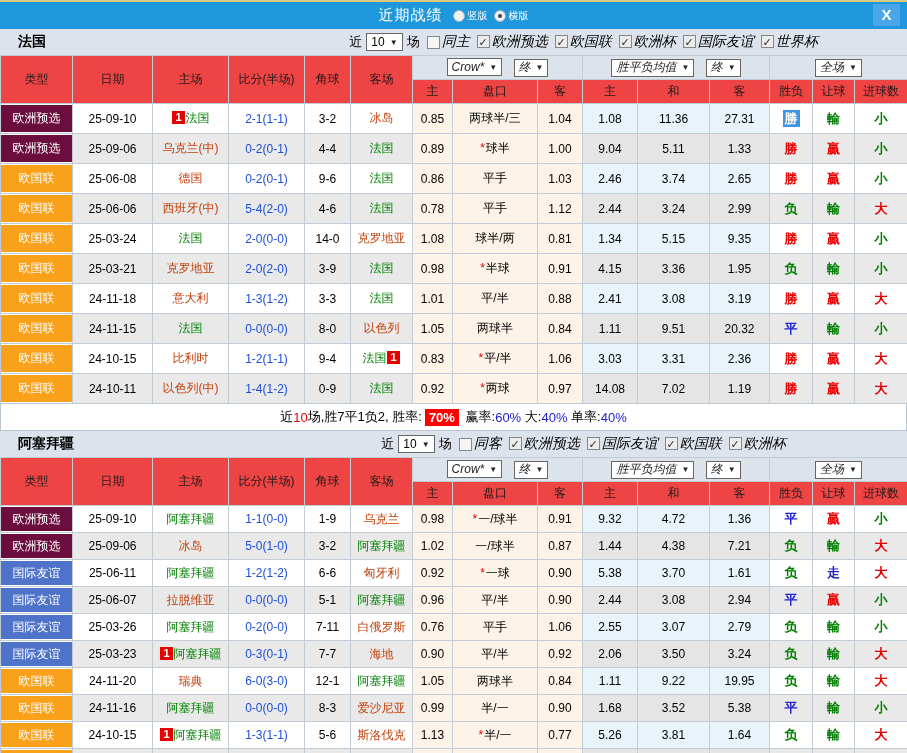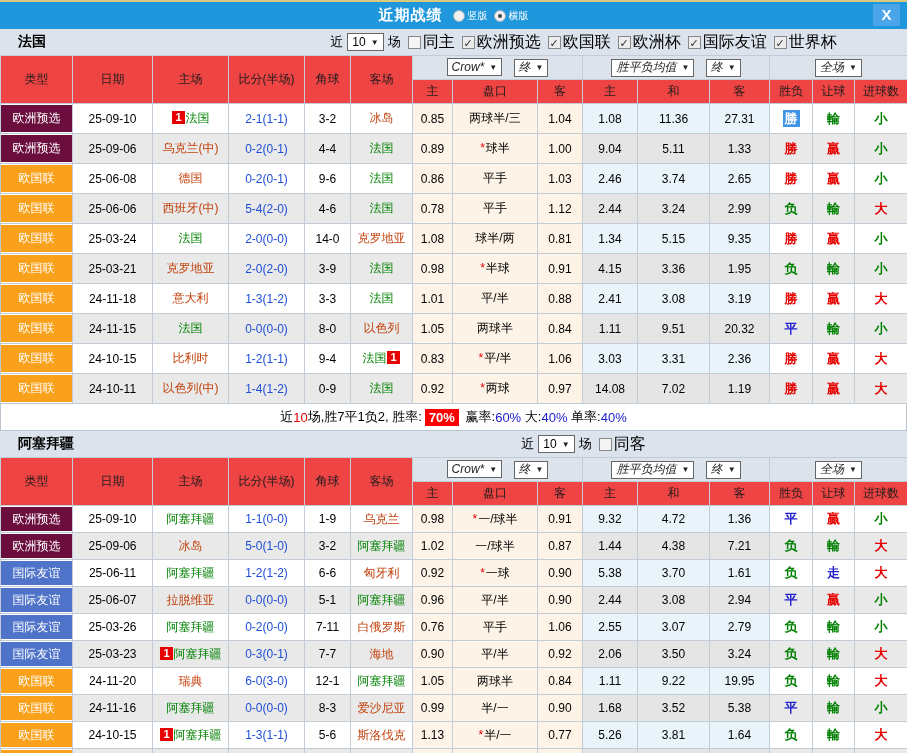--- a/index.html
+++ b/index.html
@@ -2,35 +2,35 @@
 <html><head>
 <meta charset="utf-8">
 <style>
   * { box-sizing: border-box; margin: 0; padding: 0; }
   html,body { width: 907px; background:#fff; font-family:"Liberation Sans","DejaVu Sans",sans-serif; }
   .app { width:907px; height:753px; overflow:hidden; background:#fff; }
 
   
   .topstrip { height:2px; background:#d9ca7e; }
   .titlebar { position:relative; height:27px; background:#1f97dc; display:flex; align-items:center; justify-content:center; color:#fff; }
-  .titlebar .ttl { font-size:15px; font-weight:bold; letter-spacing:1px; }
+  .titlebar .ttl { font-size:15px; font-weight:normal; letter-spacing:1px; }
   .radio-group { display:flex; align-items:center; margin-left:4px; font-size:10px; }
   .radio { display:inline-block; width:12px; height:12px; border-radius:50%; background:#f2f2f2; border:1px solid #9ab0bf; margin:0 3px 0 6px; position:relative; }
   .radio.checked::after { content:""; position:absolute; left:3px; top:3px; width:4px; height:4px; border-radius:50%; background:#444; }
   .close-btn { position:absolute; right:7px; top:2px; width:27px; height:22px; background:#4aa6e8; color:#fff; font-weight:bold; font-size:15px; text-align:center; line-height:22px; cursor:pointer; }
 
   
   .sec-head { height:26px; background:#dce3ec; display:flex; align-items:center; font-size:13px; color:#000; }
   .sec-name { width:260px; padding-left:18px; font-weight:bold; font-size:14px; }
   .filters { flex:1; display:flex; align-items:center; justify-content:center; white-space:nowrap; }
   .sel { display:inline-flex; align-items:center; background:#fff; border:1px solid #666; padding:0 4px; height:18px; font-size:12px; margin:0 4px; cursor:pointer; }
   .sel .arr { font-size:8px; margin-left:5px; color:#222; }
   .cb { display:inline-block; width:13px; height:13px; border:1px solid #878787; background:#ececec; font-size:11px; line-height:12px; text-align:center; color:#2b2b2b; margin:0 2px 0 7px; cursor:pointer; }
   .cb.empty { background:#f5f5f5; }
-  .chk-label { font-size:16px; }
+  .chk-label { font-size:14px;font-style:italic; }
 
   
   table { border-collapse:collapse; table-layout:fixed; width:907px; }
   th, td { border:1px solid #c2ccd6; text-align:center; font-size:12px; overflow:hidden; white-space:nowrap; }
   thead th { background:#ef4444; color:#1c1c1c; font-weight:normal; height:24px; }
   thead tr.h1 th.selrow { background:#dde3ea;font-style:italic; }
   tbody td { background:#fff; color:#000; }
   tr.alt td { background:#e9e9e9; }
   td.crow { background:#fdf4e7 !important; }
   td.avg { background:#e9f4fa; }
@@ -356,20 +356,21 @@
       <span class="sec-name">阿塞拜疆</span>
       <span class="filters">
         <span class="nearlbl">近</span>
         <span class="sel">
           <span>10</span>
               <span class="arr">▼</span>
         </span>
         <span>场</span>
         <span class="cb empty"></span>
         <span class="chk-label">同客</span>
+        <span><span class="chk-item"><span class="cb">✓</span><span class="chk-label">欧洲预选</span></span><span class="chk-item"><span class="cb">✓</span><span class="chk-label">国际友谊</span></span><span class="chk-item"><span class="cb">✓</span><span class="chk-label">欧国联</span></span><span class="chk-item"><span class="cb">✓</span><span class="chk-label">欧洲杯</span></span></span>
       </span>
     </div>
     <table class="rows-short">
       <colgroup>
         <col style="width:72px">
             <col style="width:80px">
             <col style="width:76px">
             <col style="width:76px">
         <col style="width:46px">
             <col style="width:62px">

